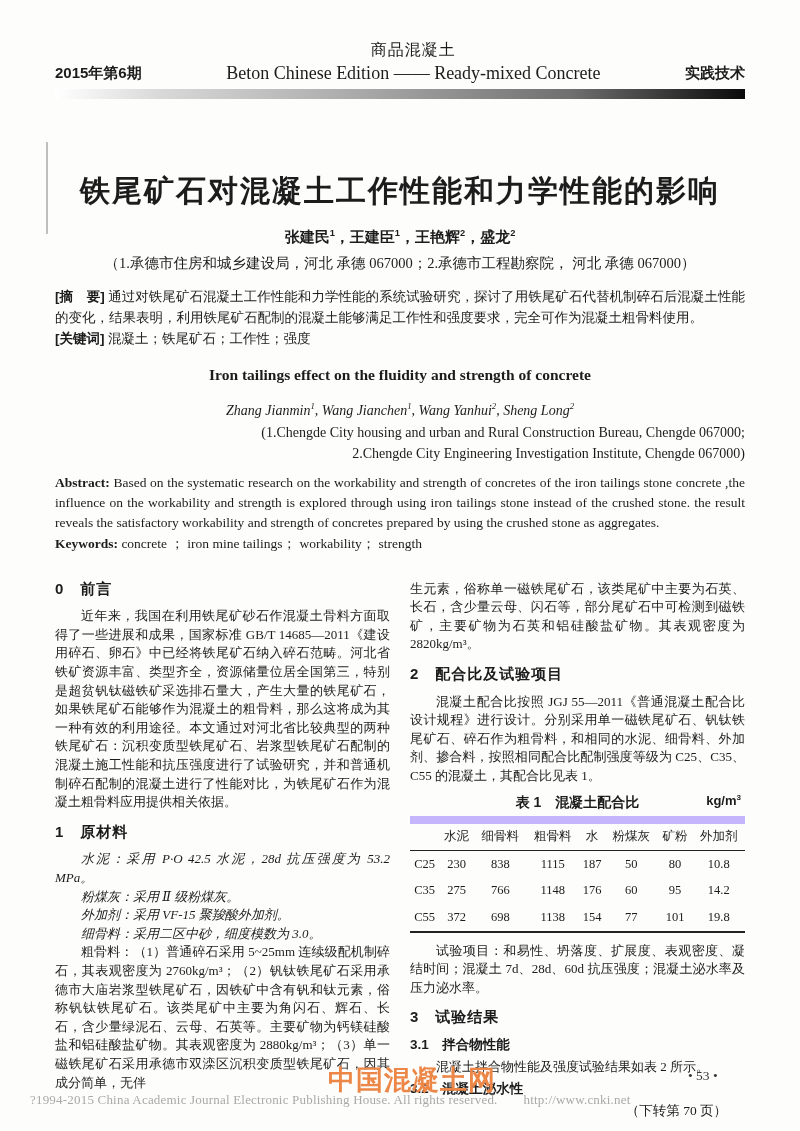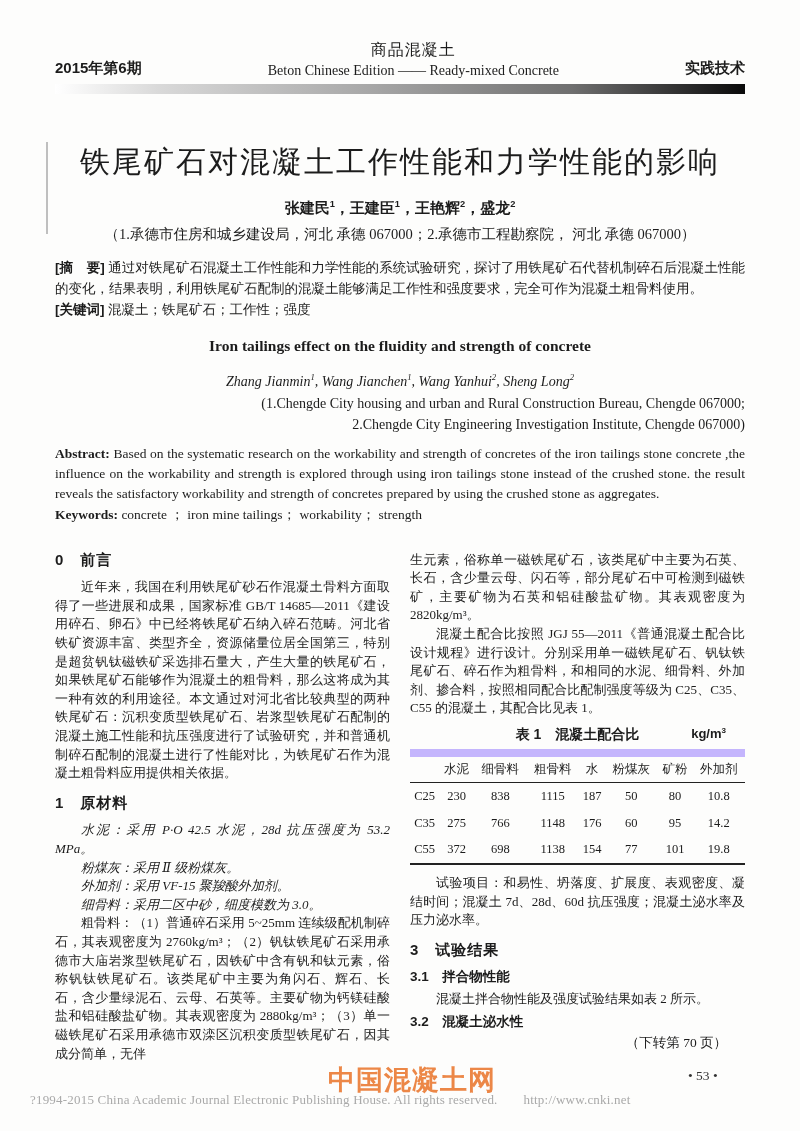--- a/index.html
+++ b/index.html
@@ -13,31 +13,31 @@
     color:#1c1c1c;
     overflow:hidden;
   }
   .content { padding:40px 55px 0 55px; }
 
   
   .jheader { display:flex; justify-content:space-between; align-items:flex-end; }
   .jheader .side { font-family:"Liberation Sans","DejaVu Sans",sans-serif; font-weight:bold; font-size:15px; padding-bottom:1px; }
   .jheader .center { text-align:center; flex:1; }
   .jheader .cn { font-size:16px; letter-spacing:1px; }
-  .jheader .en { font-size:14px; margin-top:2px; }
+  .jheader .en { font-size:18px; margin-top:2px; }
   .grad-bar { height:10px; margin-top:5px; background:linear-gradient(to right,#ffffff 0%,#d9d9d9 15%,#a8a8a8 45%,#6f6f6f 75%,#0a0a0a 100%); }
 
   
   .artifact { position:absolute; left:46px; top:142px; width:2px; height:92px; background:#bfbfbf; }
 
   
   .title-cn {
-    margin-top:48px; text-align:center;
+    margin-top:72px; text-align:center;
     font-family:"Liberation Sans","DejaVu Sans",sans-serif;
-    font-weight:normal; font-size:30px; letter-spacing:2px;
+    font-weight:bold; font-size:30px; letter-spacing:2px;
   }
   .authors-cn { margin-top:16px; text-align:center; font-family:"Liberation Sans","DejaVu Sans",sans-serif; font-weight:bold; font-size:15px; }
   sup { font-size:0.62em; }
   .affil-cn { margin-top:7px; text-align:center; font-size:14.5px; }
 
   .abstract-block { margin-top:13px; font-size:13.5px; line-height:21px; text-align:justify; }
   .lbl-hei { font-family:"Liberation Sans","DejaVu Sans",sans-serif; font-weight:bold; }
 
   
   .title-en { margin-top:17px; text-align:center; font-weight:bold; font-size:15.5px; }
@@ -51,21 +51,21 @@
   .col { width:335px; font-size:13px; line-height:18.6px; text-align:justify; }
   .col p.indent { text-indent:2em; }
   h2.sec { font-family:"Liberation Sans","DejaVu Sans",sans-serif; font-weight:bold; font-size:15px; margin:11px 0 9px 0; letter-spacing:1px; }
   h2.sec.first { margin-top:0; }
   h3.subsec { font-family:"Liberation Sans","DejaVu Sans",sans-serif; font-weight:bold; font-size:13.5px; margin:4px 0 3px 0; }
   .mat-line { text-indent:2em;font-style:italic; }
 
   
   .tbl-wrap { margin-top:7px; }
   .tbl-caption { position:relative; text-align:center; font-family:"Liberation Sans","DejaVu Sans",sans-serif; font-weight:bold; font-size:14px; margin-bottom:5px; }
-  .tbl-unit { position:absolute; right:19px; bottom:0; font-family:"Liberation Sans","DejaVu Sans",sans-serif; font-weight:bold; font-size:13px; }
+  .tbl-unit { position:absolute; right:4px; bottom:0; font-family:"Liberation Sans","DejaVu Sans",sans-serif; font-weight:bold; font-size:13px; }
   table.mix { width:100%; border-collapse:collapse; font-size:12.5px; border-top:8px solid #c4b5fd; border-bottom:2px solid #222; }
   table.mix th { font-weight:normal; border-bottom:1px solid #222; padding:3px 0 4px 0; }
   table.mix td { padding:4px 0; text-align:center; }
   table.mix th { text-align:center; }
 
   .continued { text-align:right; padding-right:18px; font-size:13.5px; margin-top:0; }
 
   
   .watermark {
     position:absolute; left:328px; top:1062px;
@@ -137,20 +137,21 @@
         <p class="mat-line">水泥：采用 P·O 42.5 水泥，28d 抗压强度为 53.2 MPa。</p>
         <p class="mat-line">粉煤灰：采用 Ⅱ 级粉煤灰。</p>
         <p class="mat-line">外加剂：采用 VF-15 聚羧酸外加剂。</p>
         <p class="mat-line">细骨料：采用二区中砂，细度模数为 3.0。</p>
         <p class="indent">粗骨料：（1）普通碎石采用 5~25mm 连续级配机制碎石，其表观密度为 2760kg/m³；（2）钒钛铁尾矿石采用承德市大庙岩浆型铁尾矿石，因铁矿中含有钒和钛元素，俗称钒钛铁尾矿石。该类尾矿中主要为角闪石、辉石、长石，含少量绿泥石、云母、石英等。主要矿物为钙镁硅酸盐和铝硅酸盐矿物。其表观密度为 2880kg/m³；（3）单一磁铁尾矿石采用承德市双滦区沉积变质型铁尾矿石，因其成分简单，无伴</p>
       </div>
 
       <div class="col">
         <p>生元素，俗称单一磁铁尾矿石，该类尾矿中主要为石英、长石，含少量云母、闪石等，部分尾矿石中可检测到磁铁矿，主要矿物为石英和铝硅酸盐矿物。其表观密度为 2820kg/m³。</p>
 
+        <h2 class="sec">2　配合比及试验项目</h2>
         <p class="indent">混凝土配合比按照 JGJ 55—2011《普通混凝土配合比设计规程》进行设计。分别采用单一磁铁尾矿石、钒钛铁尾矿石、碎石作为粗骨料，和相同的水泥、细骨料、外加剂、掺合料，按照相同配合比配制强度等级为 C25、C35、C55 的混凝土，其配合比见表 1。</p>
 
         <div class="tbl-wrap">
           <div class="tbl-caption">
             <span>表 1　混凝土配合比</span>
             <span class="tbl-unit"><span>kg/m</span><sup>3</sup></span>
           </div>
           <table class="mix">
             <thead>
               <tr>

